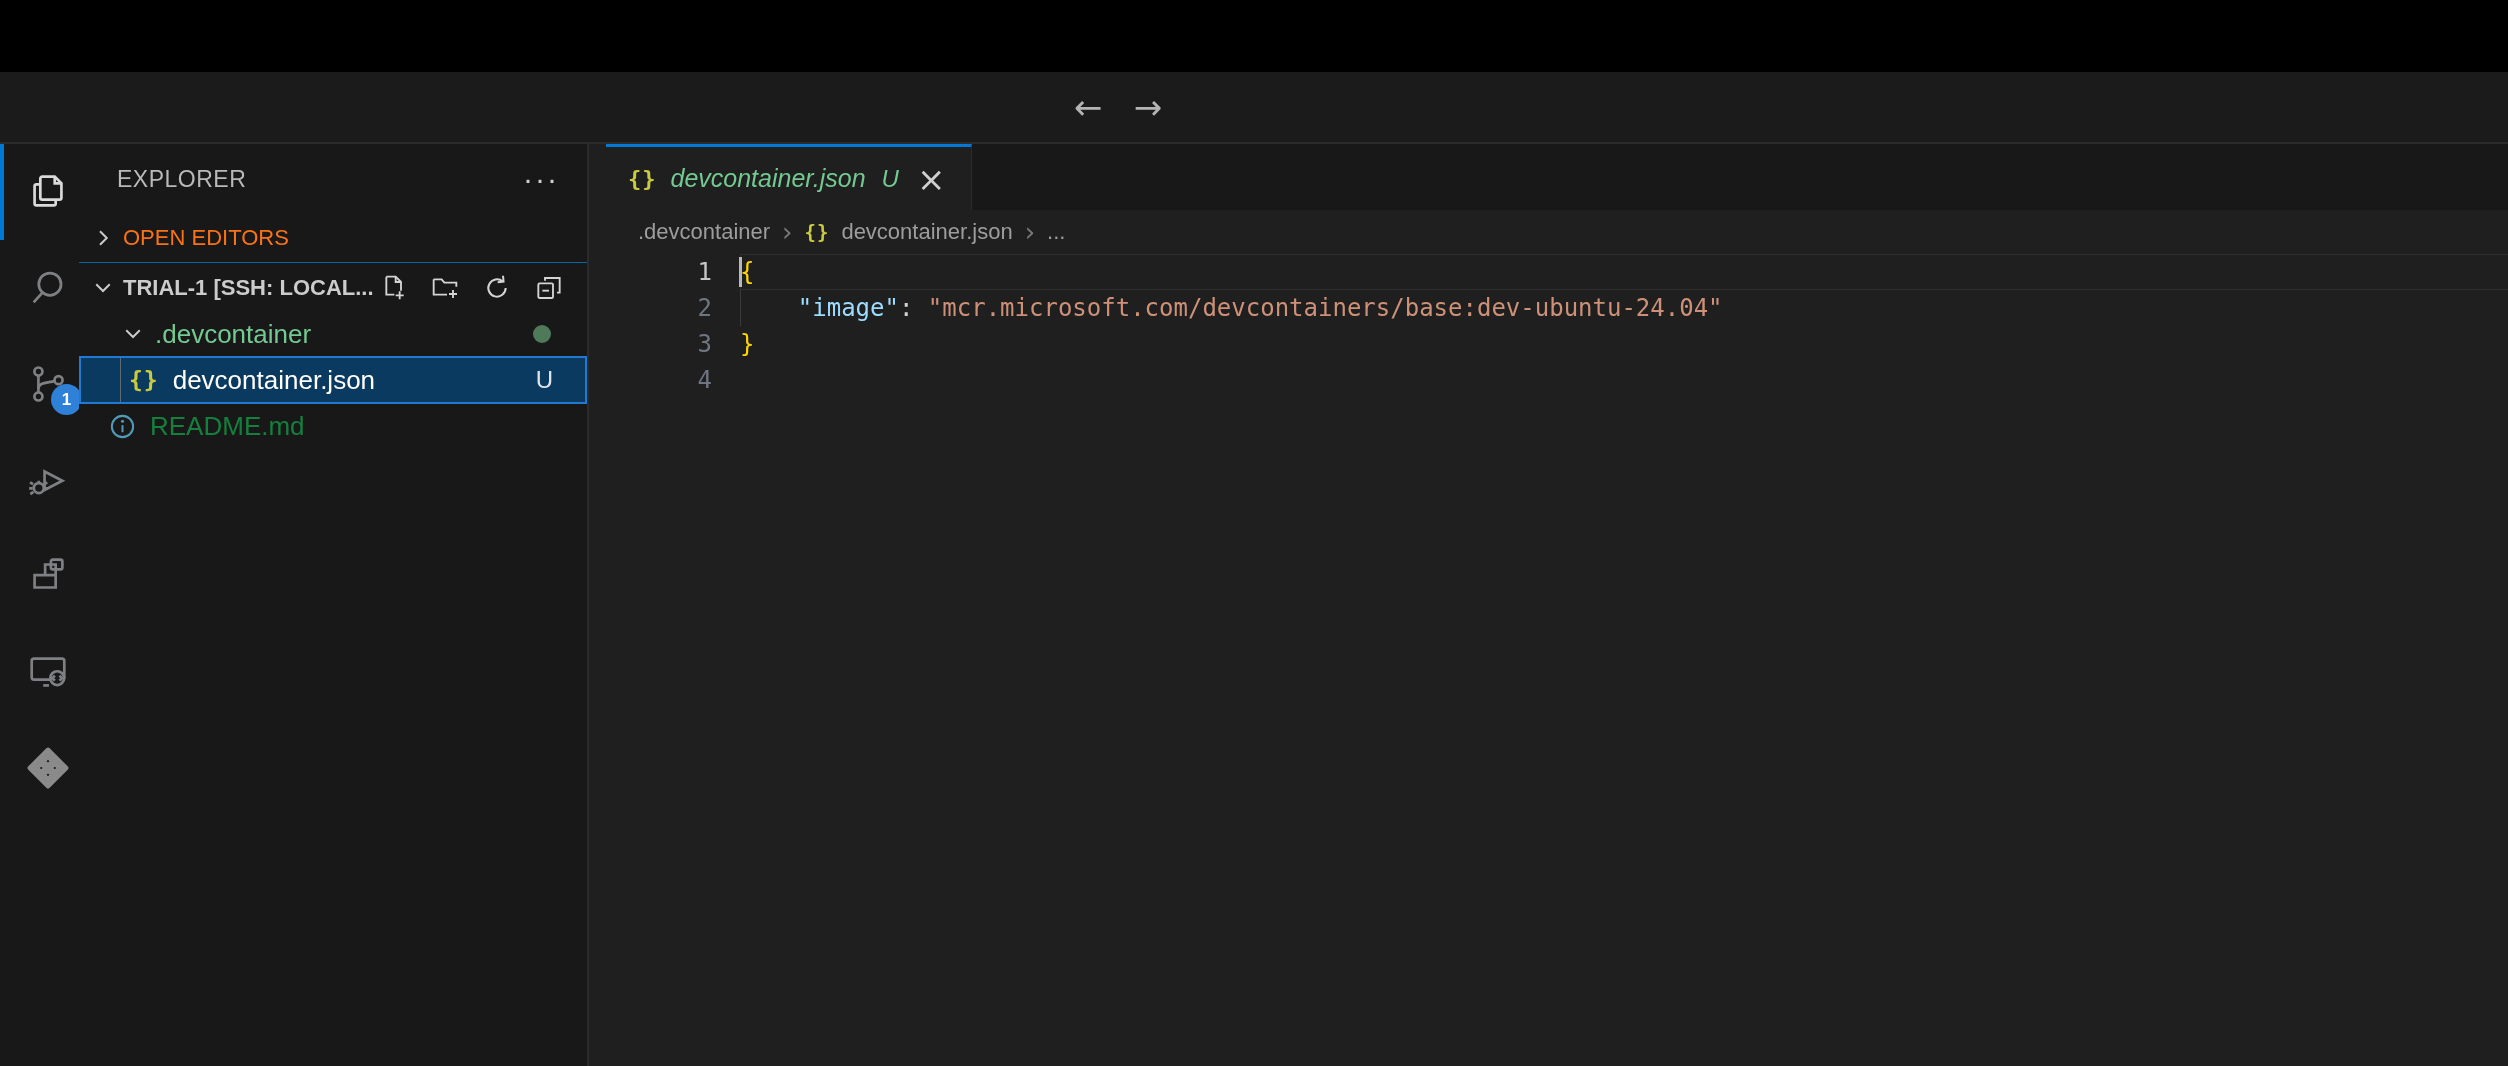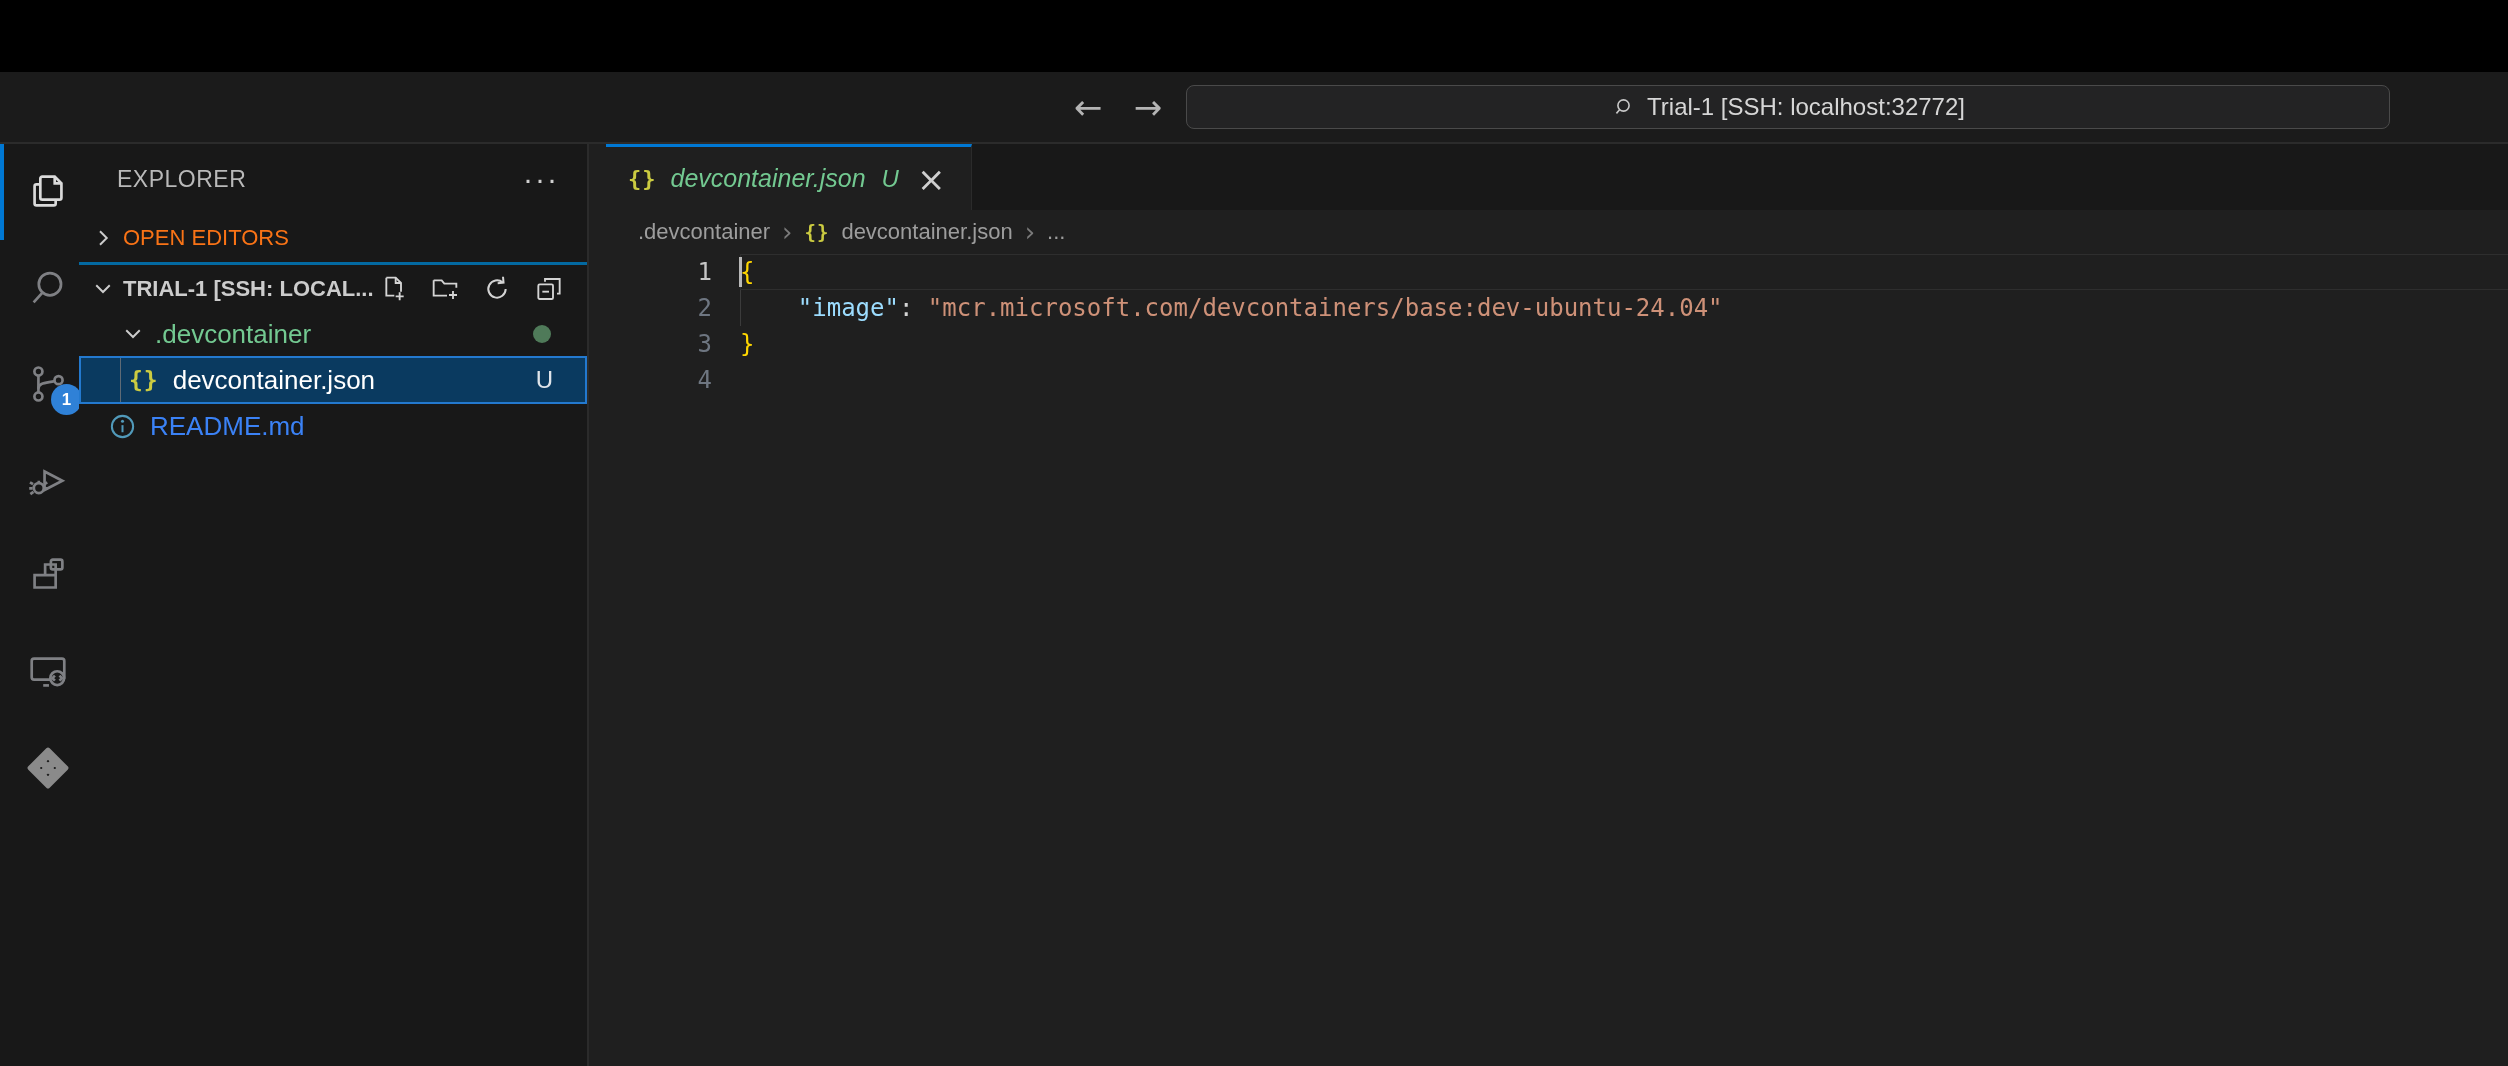--- a/index.html
+++ b/index.html
@@ -44,37 +44,37 @@
   
   .sidebar { position:absolute; left:79px; top:0; width:510px; height:922px;
     background:#181818; border-right:2px solid #2b2b2b; color:#cccccc; }
   .sb-header { height:70px; display:flex; align-items:center; padding-left:38px;
     font-size:23px; color:#b9b9b9; letter-spacing:0.5px; }
   .sb-ellipsis { margin-left:auto; margin-right:28px; color:#d0d0d0; font-size:30px;
     letter-spacing:2px; line-height:20px; cursor:pointer; }
   .sb-row { display:flex; align-items:center; cursor:pointer; }
   .sb-open-editors { height:48px; font-weight:normal; font-size:22px; color:#f97316; padding-left:12px; }
   .sb-open-editors .label { margin-left:8px; }
-  .sb-section-header { height:50px; border-top:3px solid #0369a1; font-weight:bold;
+  .sb-section-header { height:50px; border-top:1px solid #0369a1; font-weight:bold;
     font-size:22px; color:#cccccc; padding-left:12px; }
   .sb-section-header .label { margin-left:8px; white-space:nowrap; overflow:hidden; max-width:270px; }
   .sb-toolbar { display:flex; gap:20px; margin-left:auto; padding-right:22px; color:#d4d4d4; }
   .sb-toolbar .tool { cursor:pointer; }
 
   .tree-row { height:44px; display:flex; align-items:center; font-size:26px; color:#d2d2d2; cursor:pointer; position:relative; }
   .row-folder { padding-left:42px; }
   .row-folder .label { margin-left:10px; color:#73c991; }
   .git-dot { margin-left:auto; margin-right:36px; width:18px; height:18px; border-radius:50%; background:#4f7a59; }
   .row-selected { height:48px; background:#0a3a60; border:2px solid #2379cf; }
   .row-selected .tree-guide { position:absolute; left:39px; top:0; bottom:0; width:1px; background:#5f6a75; }
   .row-selected .json-ic { margin-left:48px; }
   .row-selected .label { margin-left:14px; color:#ffffff; }
   .git-u { margin-left:auto; margin-right:32px; font-size:24px; color:#dfe4ea; }
   .row-readme { padding-left:30px; }
-  .row-readme .label { margin-left:14px; color:#3b82f6; }
+  .row-readme .label { margin-left:14px; color:#15803d; }
   .info-ic { color:#519aba; }
 
   .json-ic { font-family:"DejaVu Sans Mono", monospace; font-weight:bold; color:#cbcb41;
     font-size:23px; letter-spacing:1px; }
 
   
   .editor-group { position:absolute; left:606px; top:0; width:1902px; height:922px; background:#1f1f1f; }
   .tabstrip { height:66px; background:#181818; display:flex; }
   .tab { width:366px; background:#1f1f1f; border-top:3px solid #0078d4; border-right:1px solid #2b2b2b;
     display:flex; align-items:center; padding:0 22px; cursor:pointer; }
@@ -107,29 +107,20 @@
   .indent-guide { position:absolute; left:134px; top:0; bottom:0; width:1px; background:#3b3b3b; }
 </style>
 </head>
 <body>
 
 <div class="black-band"></div>
 
 <div class="titlebar">
   <div class="nav-arrow nav-back">←</div>
   <div class="nav-arrow nav-fwd">→</div>
-  <div class="command-center">
-    <span class="mag">
-      <svg width="24" height="24" viewBox="0 0 24 24" fill="none" stroke="currentColor" stroke-width="1.6">
-        <circle cx="12.5" cy="10.5" r="5.6"></circle>
-          <path d="M8.6 14.8 L5.4 18.4"></path>
-      </svg>
-    </span>
-    <span>Trial-1 [SSH: localhost:32772]</span>
-  </div>
 </div>
 
 <div class="main">
 
   <div class="activitybar">
     <div class="ab-item active">
       <span>
         <svg width="46" height="46" viewBox="0 0 24 24" fill="none" stroke="currentColor" stroke-width="1.4">
           <path d="M9 4 h6.5 L19 7.5 V15 a1 1 0 0 1 -1 1 H9 a1 1 0 0 1 -1 -1 V5 a1 1 0 0 1 1 -1 z"></path>
           <path d="M15.5 4 v3.5 H19"></path>

